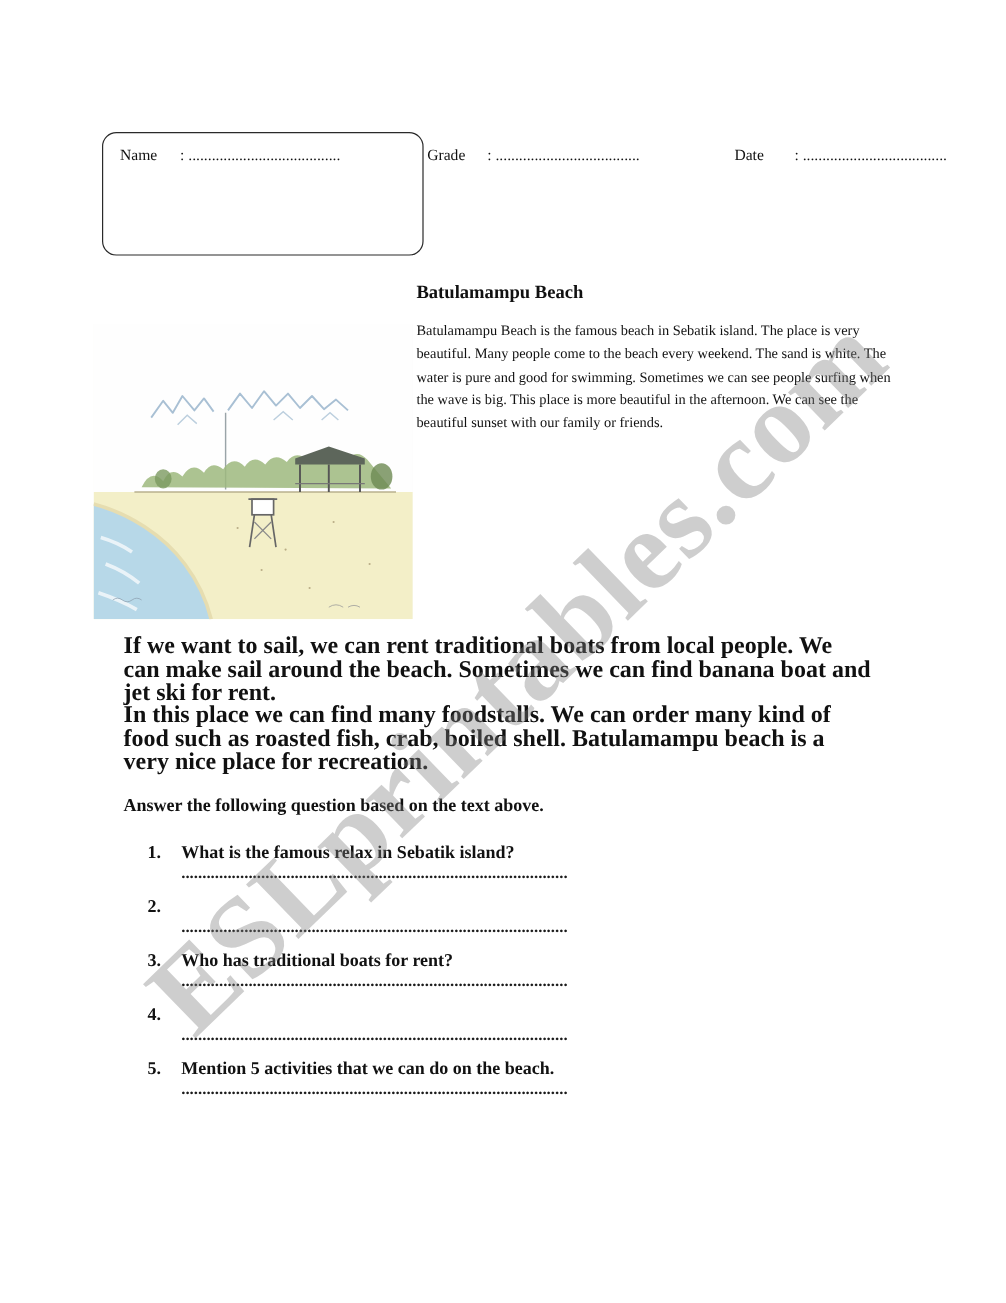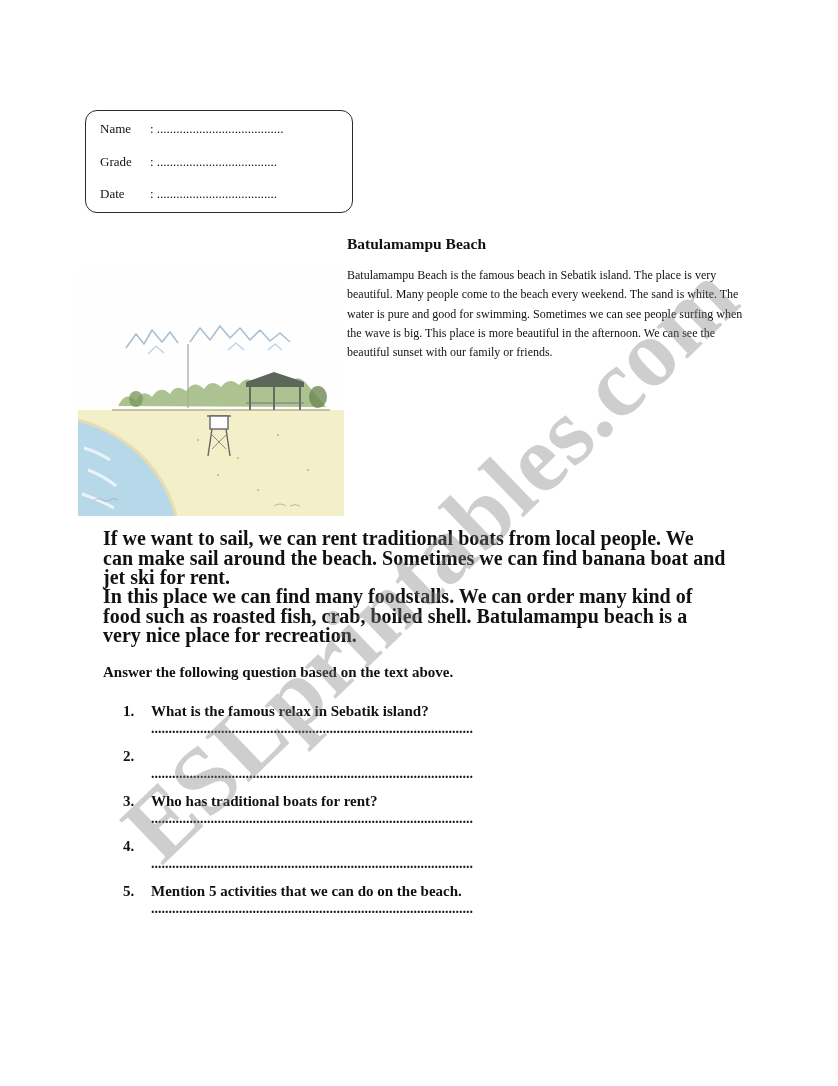--- a/index.html
+++ b/index.html
@@ -38,21 +38,21 @@
     position: absolute;
     left: 85px;
     top: 110px;
     width: 268px;
     height: 103px;
     border: 1.5px solid #2a2a2a;
     border-radius: 12px;
     box-sizing: border-box;
     padding: 10px 0 10px 14px;
     display: flex;
-    flex-direction: column;
+    flex-direction: row;
     justify-content: space-between;
     font-size: 13px;
     background: #ffffff;
     gap: 16px;
   }
   .hb-row { display: flex; }
   .hb-label {
     width: 50px;
     flex: 0 0 50px;
   }

